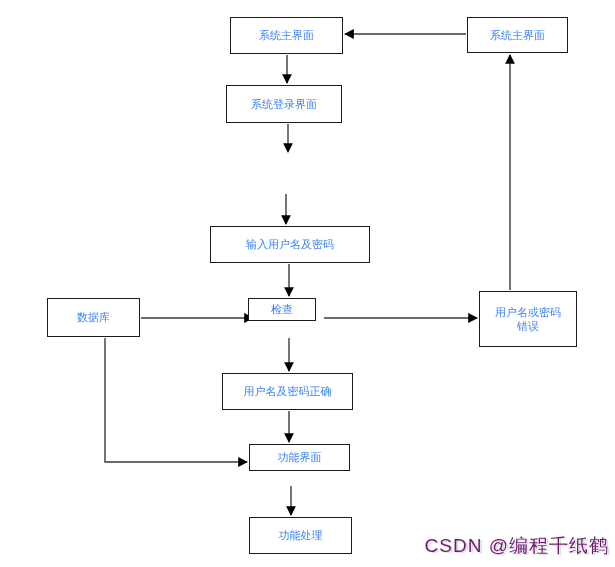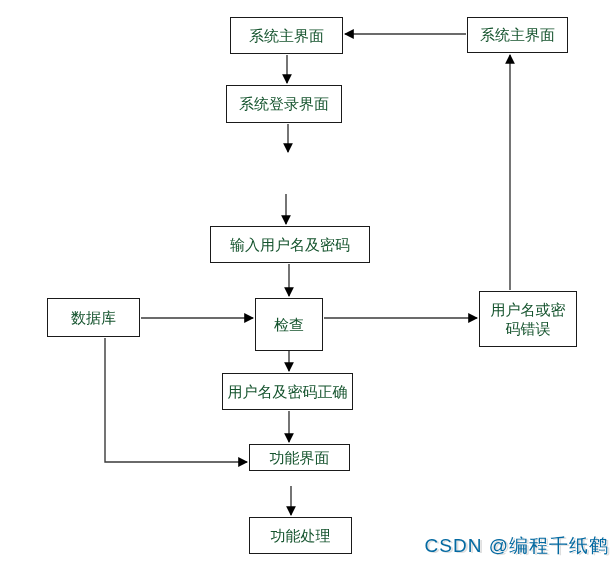--- a/index.html
+++ b/index.html
@@ -18,47 +18,47 @@
   }
   .node {
     position: absolute;
     box-sizing: border-box;
     border: 1.5px solid #1a1a1a;
     background: #ffffff;
     display: flex;
     align-items: center;
     justify-content: center;
     text-align: center;
-    font-size: 15px;
+    font-size: 11px;
     line-height: 1.3;
-    color: #14532d;
+    color: #3b82f6;
     z-index: 2;
   }
   .n-main       { left: 230px; top: 17px;  width: 113px; height: 37px; }
   .n-error      { left: 467px; top: 17px;  width: 101px; height: 36px; }
   .n-login      { left: 226px; top: 85px;  width: 116px; height: 38px; }
   .n-sysmgmt    { left: 241px; top: 154px; width: 88px;  height: 39px; }
   .n-input      { left: 210px; top: 226px; width: 160px; height: 37px; }
   .n-database   { left: 47px;  top: 298px; width: 93px;  height: 39px; }
-  .n-check      { left: 255px; top: 298px; width: 68px;  height: 53px; }
+  .n-check      { left: 248px; top: 298px; width: 68px;  height: 23px; }
   .n-wrong      { left: 479px; top: 291px; width: 98px;  height: 56px; padding: 0 10px; }
   .n-correct    { left: 222px; top: 373px; width: 131px; height: 37px; }
   .n-funcui     { left: 249px; top: 444px; width: 101px; height: 27px; }
   .n-funcproc   { left: 249px; top: 517px; width: 103px; height: 37px; }
   .edge {
     stroke: #3a3a3a;
     stroke-width: 1.4;
     fill: none;
   }
   .watermark {
     position: absolute;
     right: 6px;
     top: 533px;
     font-size: 19px;
-    color: #0369a1;
+    color: #701a75;
     letter-spacing: 1px;
     text-shadow: 2px 1px 0 #dedede;
     white-space: nowrap;
     z-index: 1;
   }
 </style>
 </head>
 <body>
 
 <div id="canvas">

